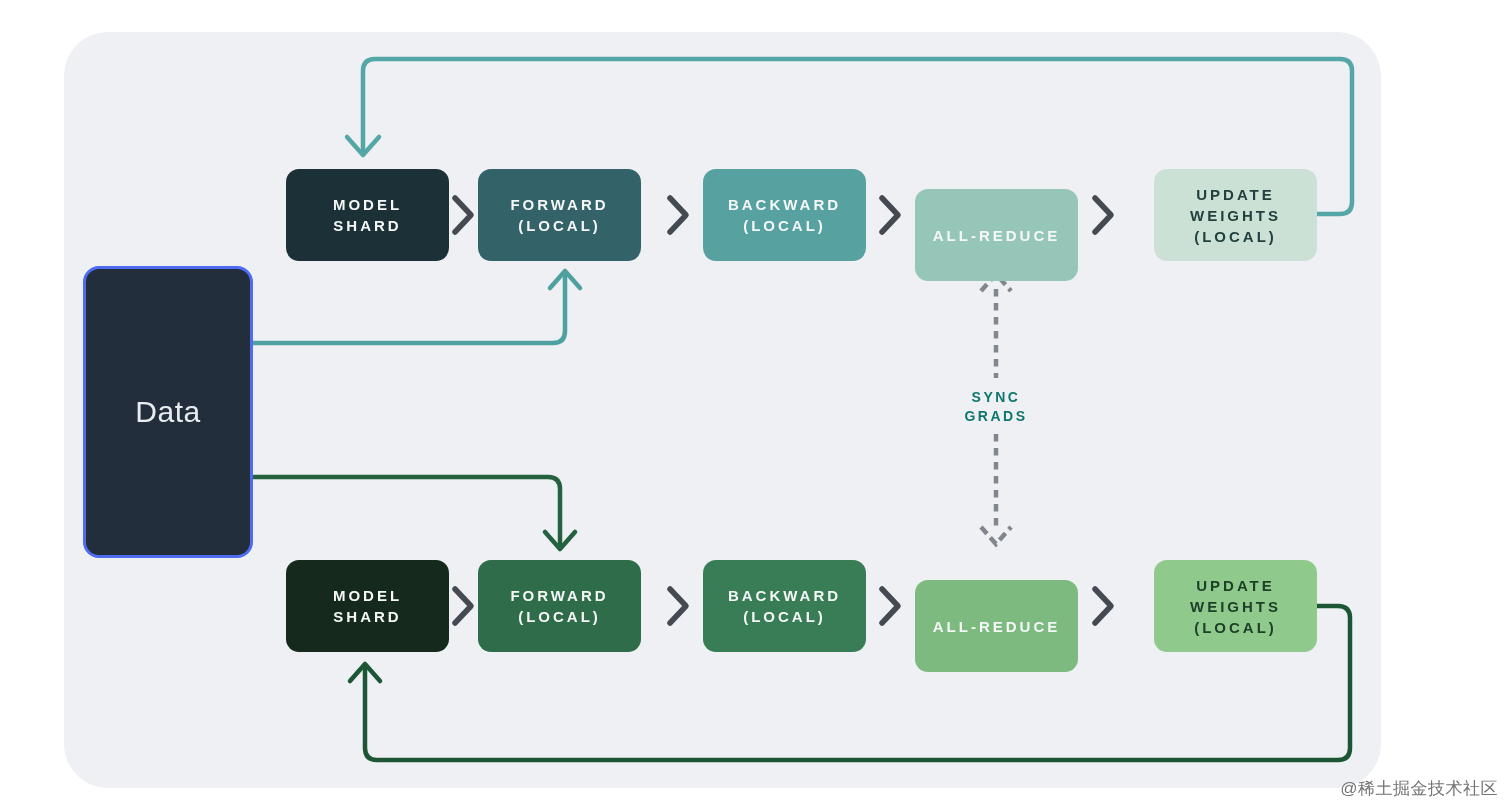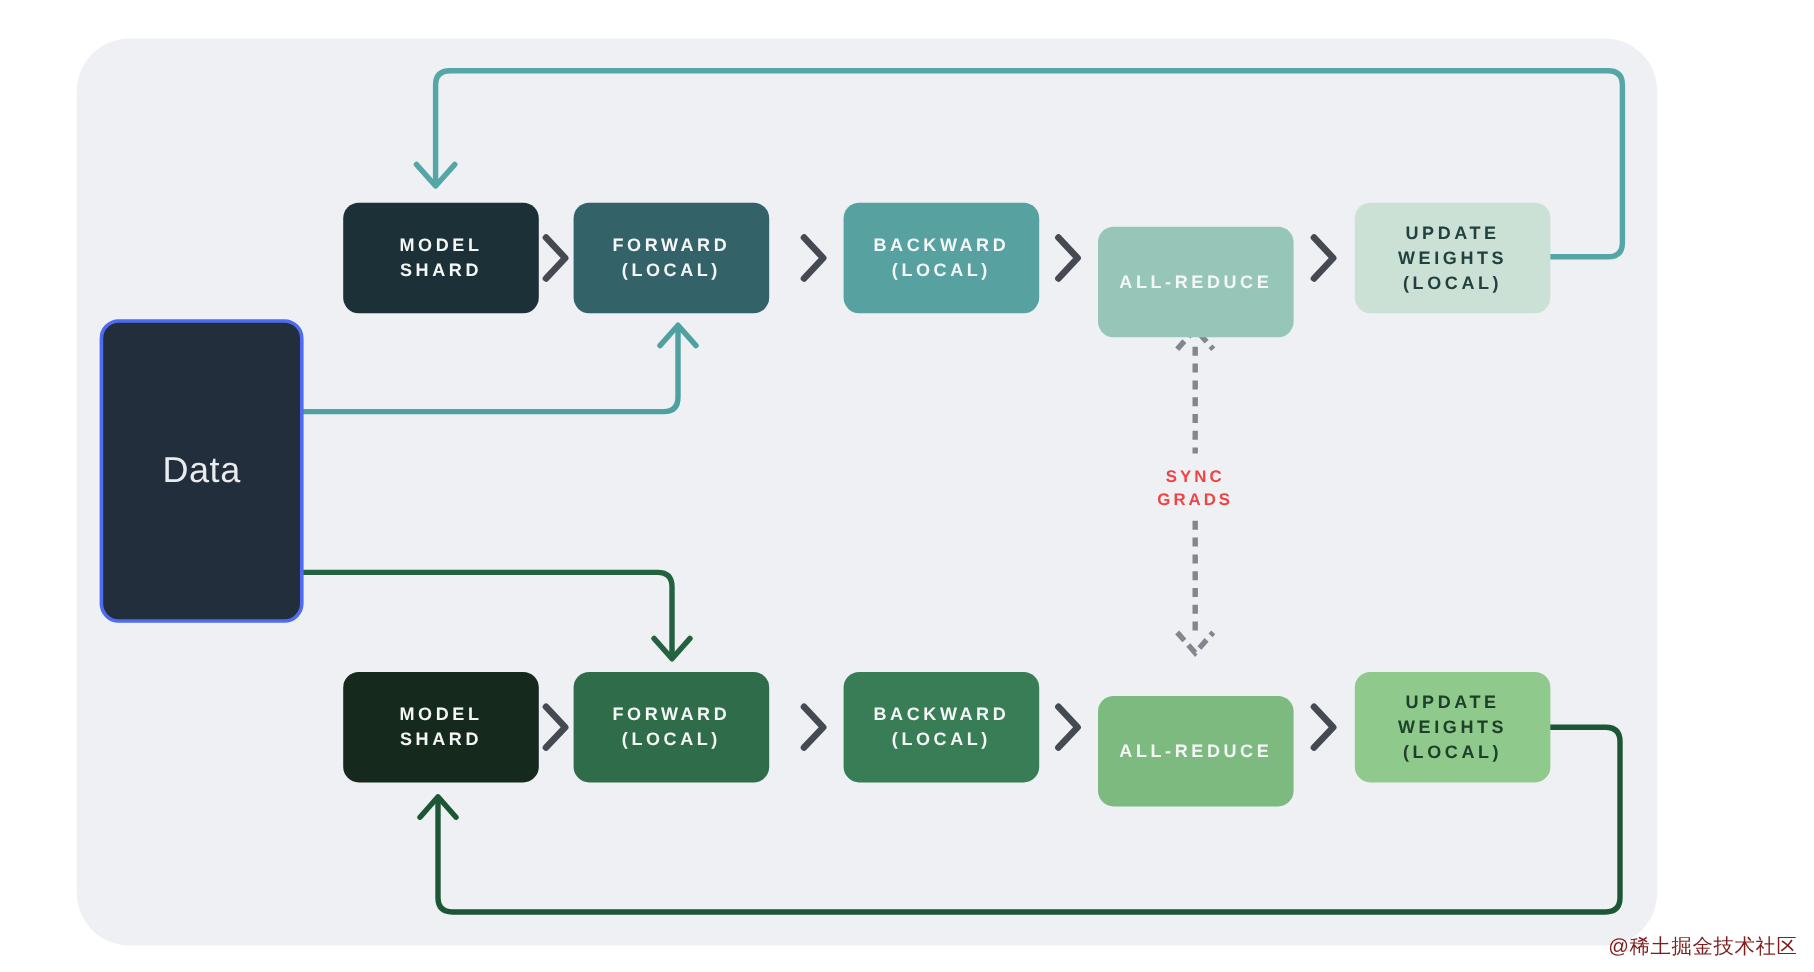--- a/index.html
+++ b/index.html
@@ -9,63 +9,63 @@
     font-family:"Liberation Sans", sans-serif;
   }
   .panel{
     position:absolute;left:64px;top:32px;width:1317px;height:756px;
     background:#eef0f3;border-radius:44px;
   }
   .arrow-layer{position:absolute;left:0;top:0;width:1512px;height:810px;pointer-events:none;}
 
   
   .data-box{
-    position:absolute;left:83px;top:266px;width:170px;height:253px;
+    position:absolute;left:83px;top:266px;width:170px;height:292px;
     background:#232e3c;border:3px solid #4e6bf2;border-radius:16px;
     box-sizing:border-box;
     display:flex;align-items:center;justify-content:center;
   }
   .data-box .lbl{
     color:#e9ecef;font-size:30px;letter-spacing:.5px;font-weight:400;
   }
 
   
   .step{
     position:absolute;width:163px;height:92px;border-radius:13px;
     display:flex;align-items:center;justify-content:center;text-align:center;
     font-weight:700;font-size:15px;letter-spacing:3px;line-height:21px;
     color:#f5f7f7;white-space:pre-line;
   }
   .row-top .step{top:169px;}
   .row-bottom .step{top:560px;}
-  .c0{left:274px;margin-left:12px;} .c1{left:478px;} .c2{left:703px;text-align:center;} .c3{left:915px;margin-top:20px;} .c4{left:1129px;}
+  .c0{left:274px;margin-left:12px;} .c1{left:478px;} .c2{left:703px;text-align:center;} .c3{left:915px;margin-top:20px;} .c4{left:1154px;}
 
   
   .t0{background:#1c3037;}
   .t1{background:#336269;}
   .t2{background:#57a1a1;}
   .t3{background:#96c6b8;}
   .t4{background:#cbe1d6;color:#22403e;}
   
   .g0{background:#152a1d;}
   .g1{background:#2f6c4a;}
   .g2{background:#387d55;}
   .g3{background:#7cba7f;}
   .g4{background:#90c98c;color:#1d4128;}
 
   
   .sync-label{
     position:absolute;left:926px;top:388px;width:140px;text-align:center;
     font-weight:700;font-size:14px;letter-spacing:2.5px;line-height:19px;
-    color:#ef4444;white-space:pre-line;
+    color:#0f766e;white-space:pre-line;
   }
 
   .watermark{
     position:absolute;right:14px;bottom:10px;
-    font-size:17px;color:#7f1d1d;letter-spacing:.5px;
+    font-size:17px;color:#737373;letter-spacing:.5px;
   }
 
   svg .chev{stroke:#454a52;stroke-width:5.5;fill:none;stroke-linecap:round;stroke-linejoin:round;}
   svg .teal{stroke:#55a6a6;stroke-width:4.5;fill:none;stroke-linecap:round;stroke-linejoin:round;}
   svg .teal2{stroke:#4fa0a0;stroke-width:4.5;fill:none;stroke-linecap:round;stroke-linejoin:round;}
   svg .green{stroke:#24613f;stroke-width:4.5;fill:none;stroke-linecap:round;stroke-linejoin:round;}
   svg .green2{stroke:#1d5634;stroke-width:4.5;fill:none;stroke-linecap:round;stroke-linejoin:round;}
   svg .dash{stroke:#82878f;stroke-width:4.5;fill:none;stroke-linecap:butt;stroke-dasharray:7.5 6.5;}
   svg .dash-head{stroke:#82878f;stroke-width:4.5;fill:none;stroke-linecap:butt;stroke-linejoin:miter;stroke-dasharray:9 5;}
 </style>

